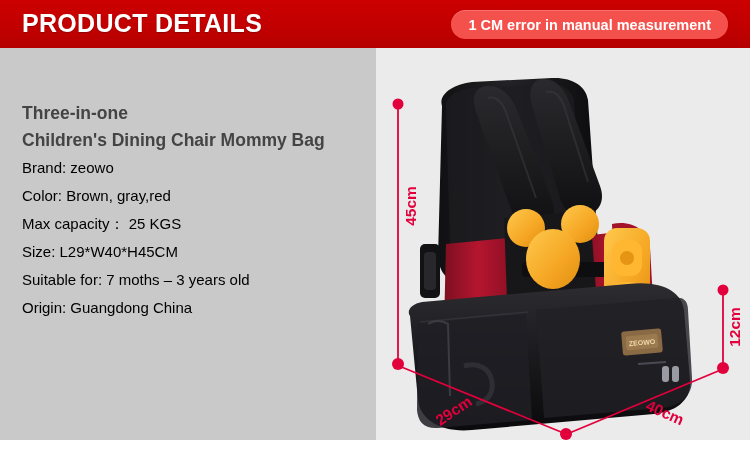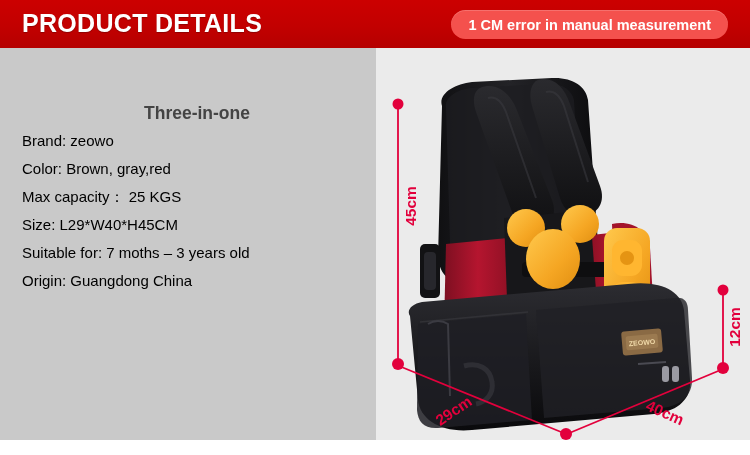--- a/index.html
+++ b/index.html
@@ -45,21 +45,21 @@
   }
   .bottom-strip {
     position:absolute; left:0; top:440px; width:750px; height:15px;
     background:#ffffff;
   }
 
   
   .spec-list { position:absolute; left:22px; top:52px; width:350px; }
   .spec-title {
     font-size:17.5px; font-weight:bold; color:#444444;
-    line-height:27px; white-space:nowrap;text-align:center;
+    line-height:27px; white-space:nowrap;
   }
   .spec-row {
     font-size:15px; color:#000000; line-height:28px; white-space:nowrap;
   }
 
   
   .photo { position:absolute; left:376px; top:48px; width:374px; height:392px; }
 
   
   .dims { position:absolute; left:0; top:0; width:750px; height:455px; pointer-events:none; }
@@ -78,20 +78,21 @@
 <div class="header">
   <div class="header-title">PRODUCT DETAILS</div>
   <div class="header-badge">
     <span class="header-badge-label">1 CM error in manual measurement</span>
   </div>
 </div>
 
 <div class="left-panel">
   <div class="spec-list">
     <div class="spec-title">Three-in-one</div>
+    <div class="spec-title">Children's Dining Chair Mommy Bag</div>
     <div class="spec-row">Brand: zeowo</div>
     <div class="spec-row">Color: Brown, gray,red</div>
     <div class="spec-row">Max capacity：  25 KGS</div>
     <div class="spec-row">Size: L29*W40*H45CM</div>
     <div class="spec-row">Suitable for: 7 moths – 3 years old</div>
     <div class="spec-row">Origin: Guangdong China</div>
   </div>
 </div>
 
 <div class="right-panel"></div>

